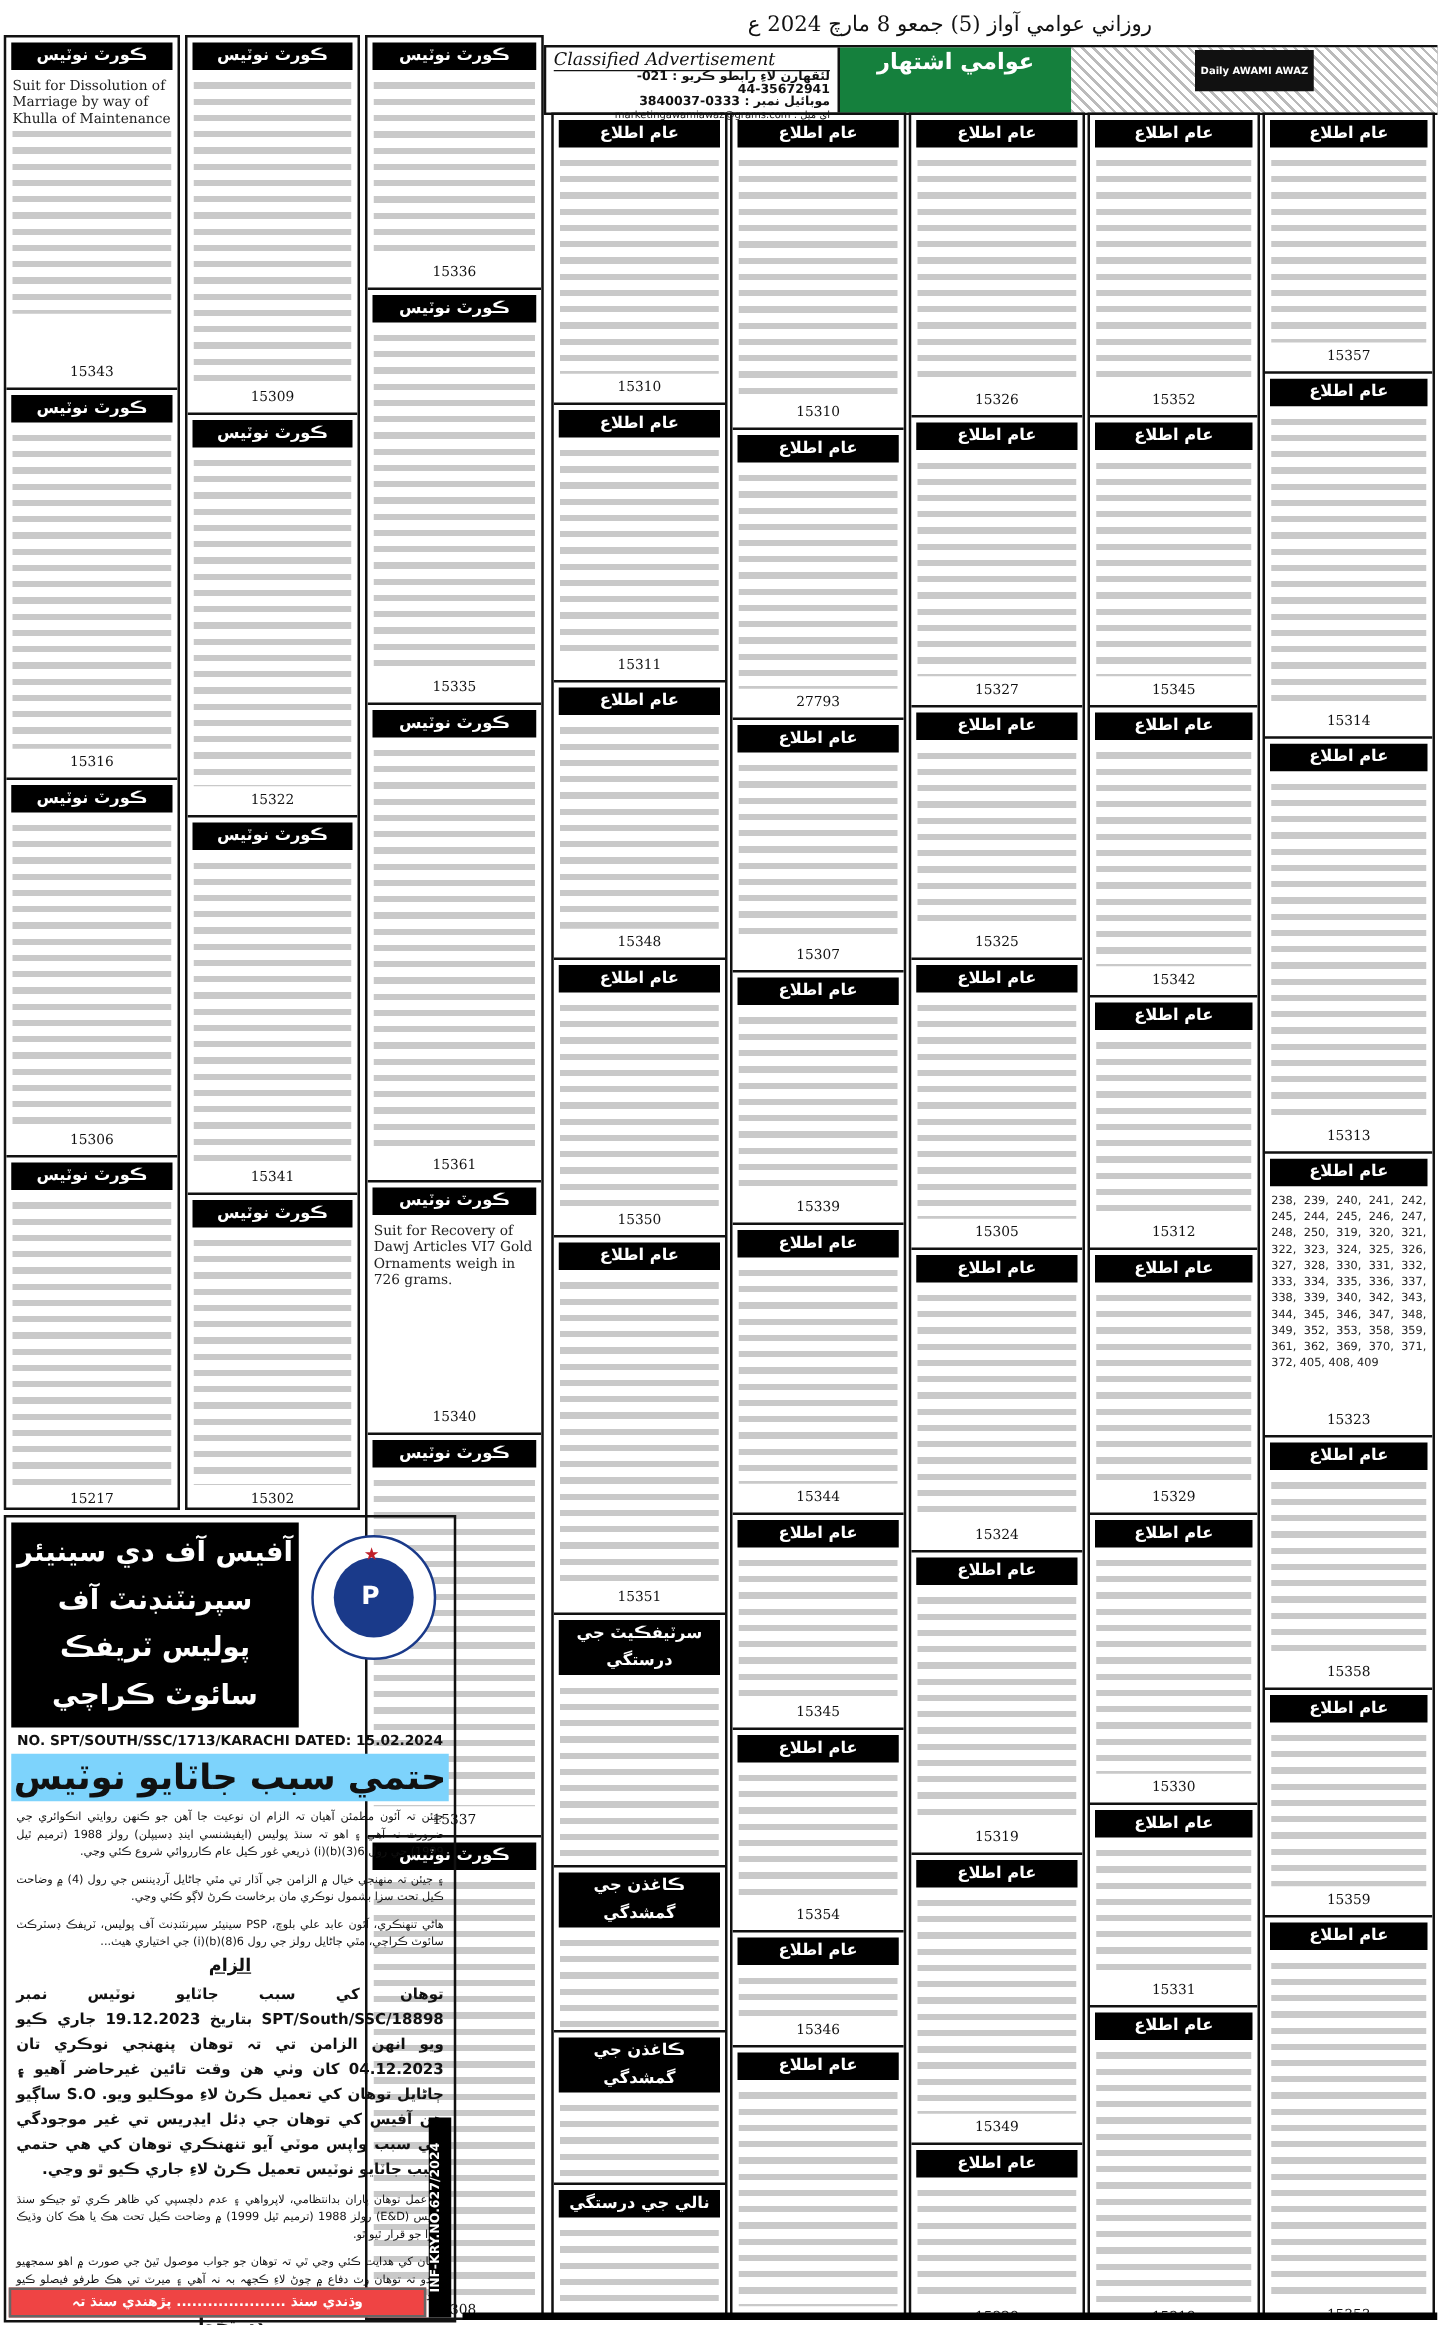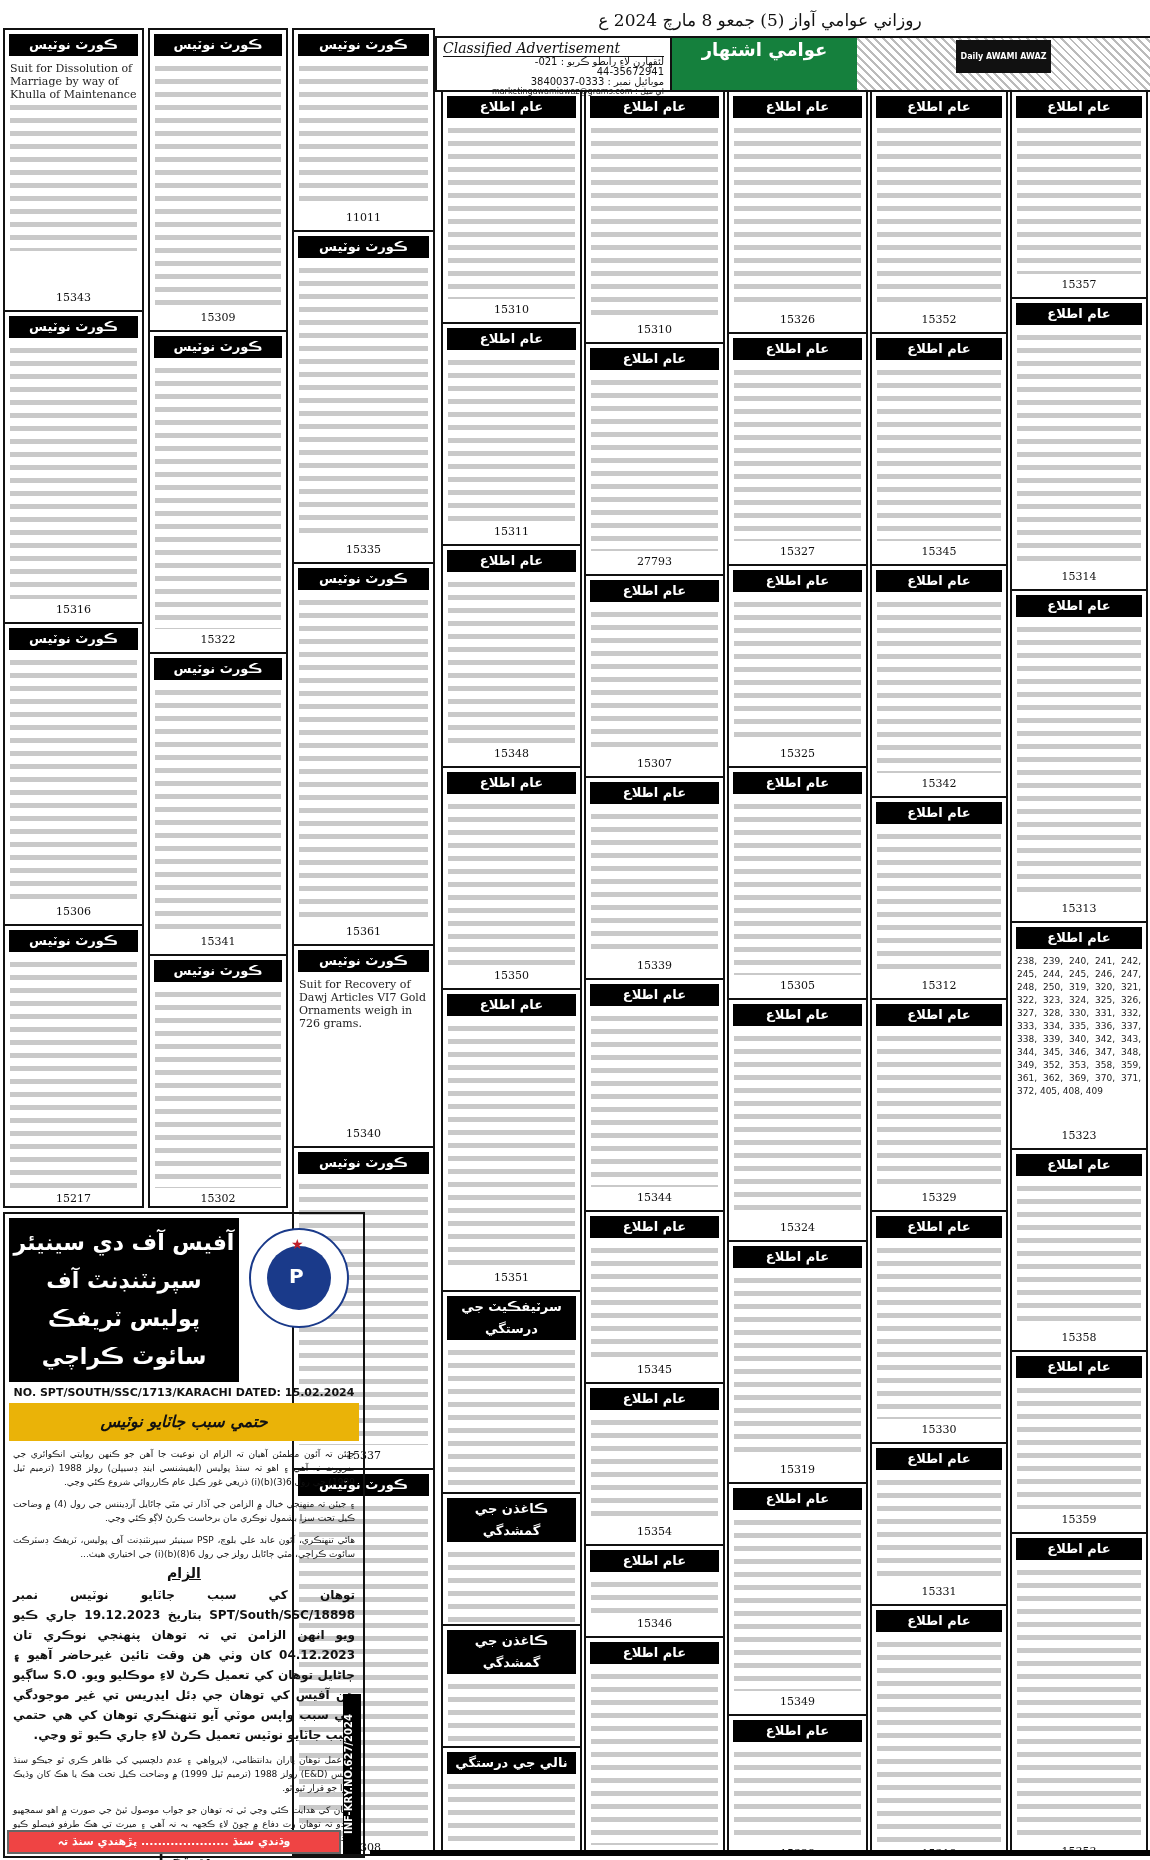--- a/index.html
+++ b/index.html
@@ -2,42 +2,42 @@
 <html><head>
 <meta charset="utf-8">
 <style>
   html,body{margin:0;padding:0;background:#fff;}
   body{width:1150px;height:1860px;position:relative;overflow:hidden;font-family:"DejaVu Sans",sans-serif;color:#111;}
   .page-head{position:absolute;top:0;left:370px;width:780px;height:40px;text-align:center;font-family:"DejaVu Serif",serif;font-size:17px;line-height:40px;direction:rtl;}
   .masthead{position:absolute;top:36px;left:435px;width:713px;height:52px;border:2px solid #111;display:flex;direction:ltr;}
   .mh-classified{flex:0 0 235px;border-right:2px solid #111;padding:2px 6px;box-sizing:border-box;}
   .mh-classified .title{font-family:"DejaVu Serif",serif;font-style:italic;font-size:14px;border-bottom:1px solid #111;}
   .mh-classified .line{font-size:8px;text-align:right;direction:rtl;line-height:10px;}
-  .mh-classified .line.big{font-size:10px;font-weight:normal;margin-left:48px;}
+  .mh-classified .line.big{font-size:10px;font-weight:bold;margin-left:48px;}
   .mh-black{flex:0 0 185px;background:#15803d;color:#fff;text-align:center;font-size:18px;font-weight:bold;line-height:24px;direction:rtl;}
   .mh-brand{flex:1;background:repeating-linear-gradient(45deg,#bbb 0 2px,#fff 2px 6px);position:relative;text-align:center;direction:rtl;}
   .mh-brand .en{font-size:8px;font-weight:bold;background:#111;color:#fff;display:inline-block;padding:12px 4px;margin-top:2px;direction:ltr;}
   .mh-brand .ur{font-size:26px;font-weight:bold;line-height:32px;}
   .col{position:absolute;border:2px solid #111;box-sizing:border-box;overflow:hidden;}
   .ad{border-bottom:2px solid #111;overflow:hidden;}
   .ad:last-child{border-bottom:none;}
   .ad-head{background:#000;color:#fff;text-align:center;font-size:13px;font-weight:bold;line-height:22px;direction:rtl;margin:4px;}
   .ad-body{font-size:8.5px;line-height:13px;direction:rtl;text-align:justify;padding:2px 5px;color:#222;}
   .ad-body .filler{display:block;height:100%;background:repeating-linear-gradient(#fff 0 4px,#c9c9c9 4px 9px,#fff 9px 13px);}
   .ad-ref{font-family:"DejaVu Serif",serif;font-size:11px;text-align:center;direction:ltr;padding:2px 0 4px;}
   .en-inline{font-family:"DejaVu Serif",serif;font-size:11px;direction:ltr;display:block;text-align:left;}
   .police{position:absolute;left:3px;top:1212px;width:362px;height:646px;border:2px solid #111;box-sizing:border-box;}
   .police-top{display:flex;direction:ltr;margin:4px;}
   .police-logo{width:96px;height:96px;border-radius:50%;border:2px solid #1a3a8a;margin:10px;position:relative;background:#fff;}
   .police-logo .ring{position:absolute;inset:16px;border-radius:50%;background:#1a3a8a;}
   .police-logo .star{position:absolute;top:6px;left:40px;color:#c0202a;font-size:14px;}
   .police-logo .mark{position:absolute;top:34px;left:38px;color:#fff;font-size:20px;font-weight:bold;}
   .police-title{flex:1;background:#000;color:#fff;text-align:center;font-size:22px;font-weight:bold;line-height:38px;direction:rtl;padding:6px 0;}
   .police-ref{font-size:11px;font-weight:bold;text-align:center;direction:ltr;margin:4px 0;}
-  .police-sub{background:#eab308;text-align:center;font-size:16px;font-weight:bold;direction:rtl;line-height:38px;margin:2px 4px;font-style:italic;}
+  .police-sub{background:#7dd3fc;text-align:center;font-size:28px;font-weight:bold;direction:rtl;line-height:38px;margin:2px 4px;}
   .police-para{font-size:9px;line-height:14px;direction:rtl;text-align:justify;padding:4px 8px;}
   .police-para.bold{font-size:12px;font-weight:bold;line-height:20px;}
   .police-h{text-align:center;font-weight:bold;font-size:14px;text-decoration:underline;direction:rtl;}
   .police-sign{text-align:center;font-weight:bold;font-size:15px;line-height:22px;direction:rtl;}
   .police-footer{position:absolute;bottom:2px;left:2px;right:22px;background:#ef4444;color:#fff;font-size:11px;font-weight:bold;text-align:center;direction:rtl;line-height:20px;border:2px solid #666;}
   .police-side{position:absolute;right:2px;bottom:2px;width:18px;height:160px;writing-mode:vertical-rl;transform:rotate(180deg);font-size:10px;font-weight:bold;background:#000;color:#fff;text-align:center;}
   .bottom-rule{position:absolute;left:370px;top:1850px;width:780px;height:6px;background:#000;}
 </style>
 </head>
 <body>
@@ -360,21 +360,21 @@
       <div class="ad-ref">15338</div>
     </div>
 </div>
 
 <div class="col" style="left:292px;top:28px;width:143px;height:1828px;">
   <div class="ad" style="height:200px">
       <div class="ad-head">ڪورٽ نوٽيس</div>
       <div class="ad-body" style="height:145px">
         <span class="filler"></span>
       </div>
-      <div class="ad-ref">11011</div>
+      <div class="ad-ref">15336</div>
     </div>
   <div class="ad" style="height:330px">
       <div class="ad-head">ڪورٽ نوٽيس</div>
       <div class="ad-body" style="height:275px">
         <span class="filler"></span>
       </div>
       <div class="ad-ref">15335</div>
     </div>
   <div class="ad" style="height:380px">
       <div class="ad-head">ڪورٽ نوٽيس</div>

